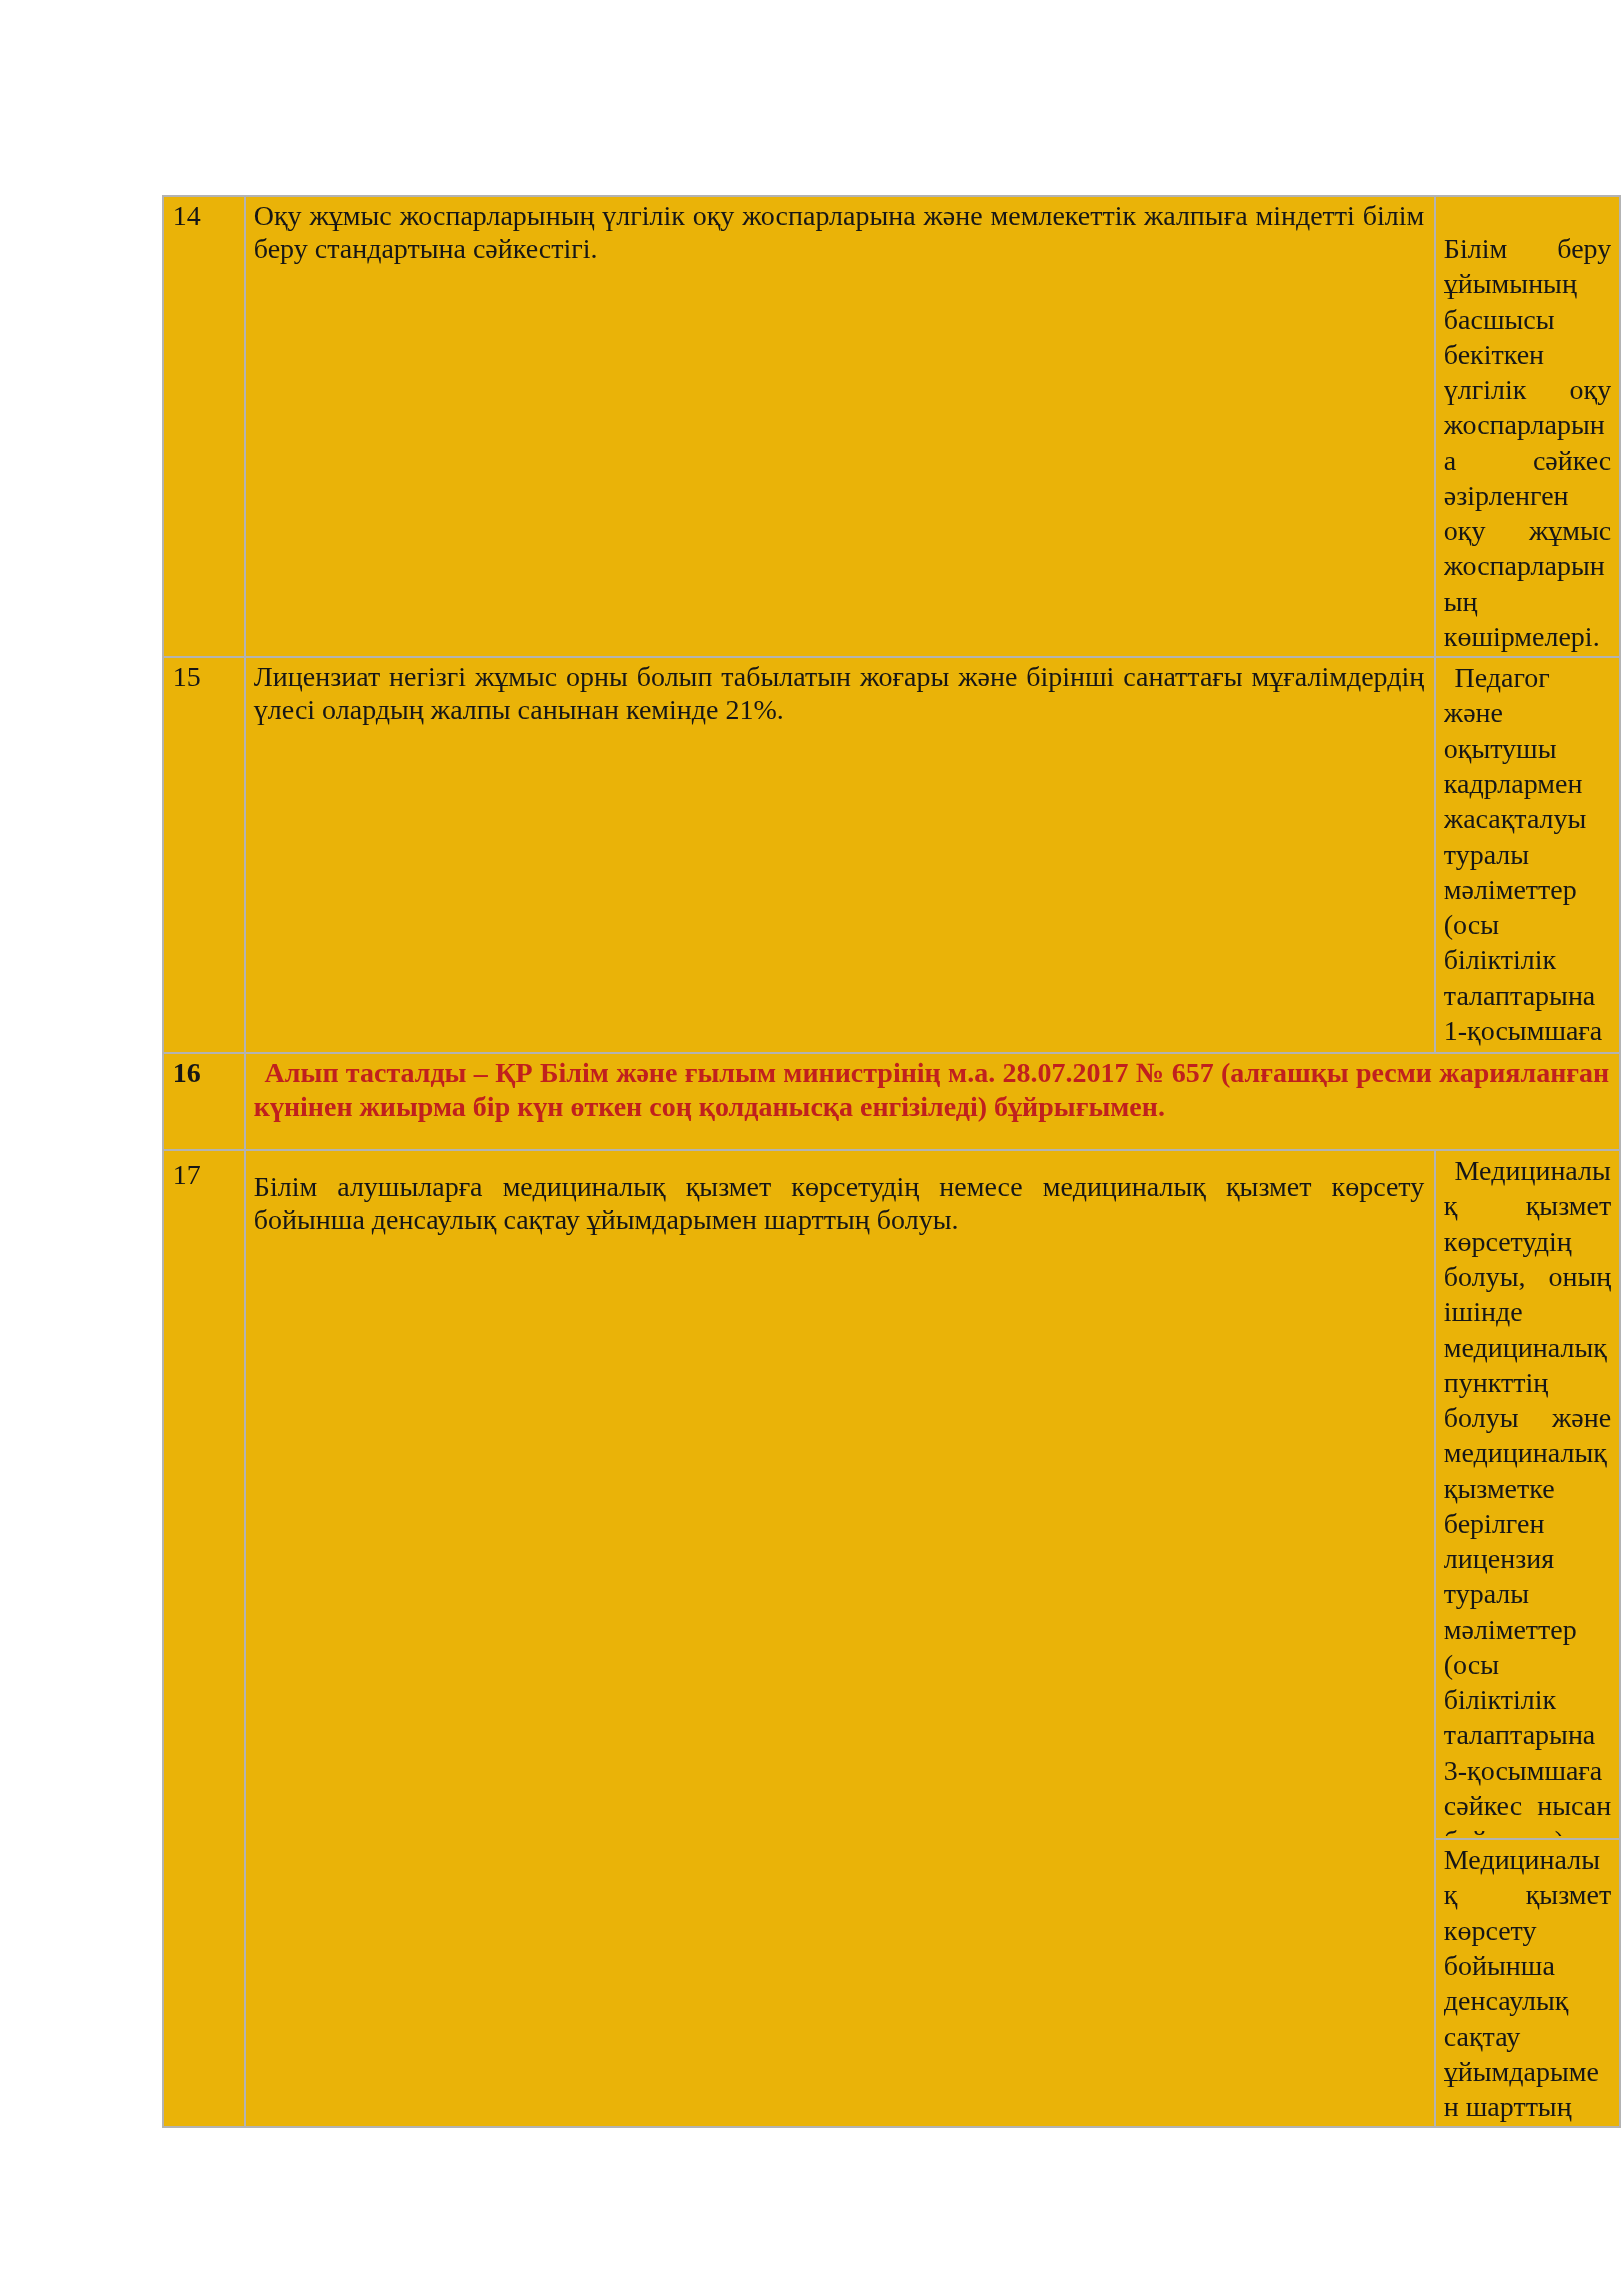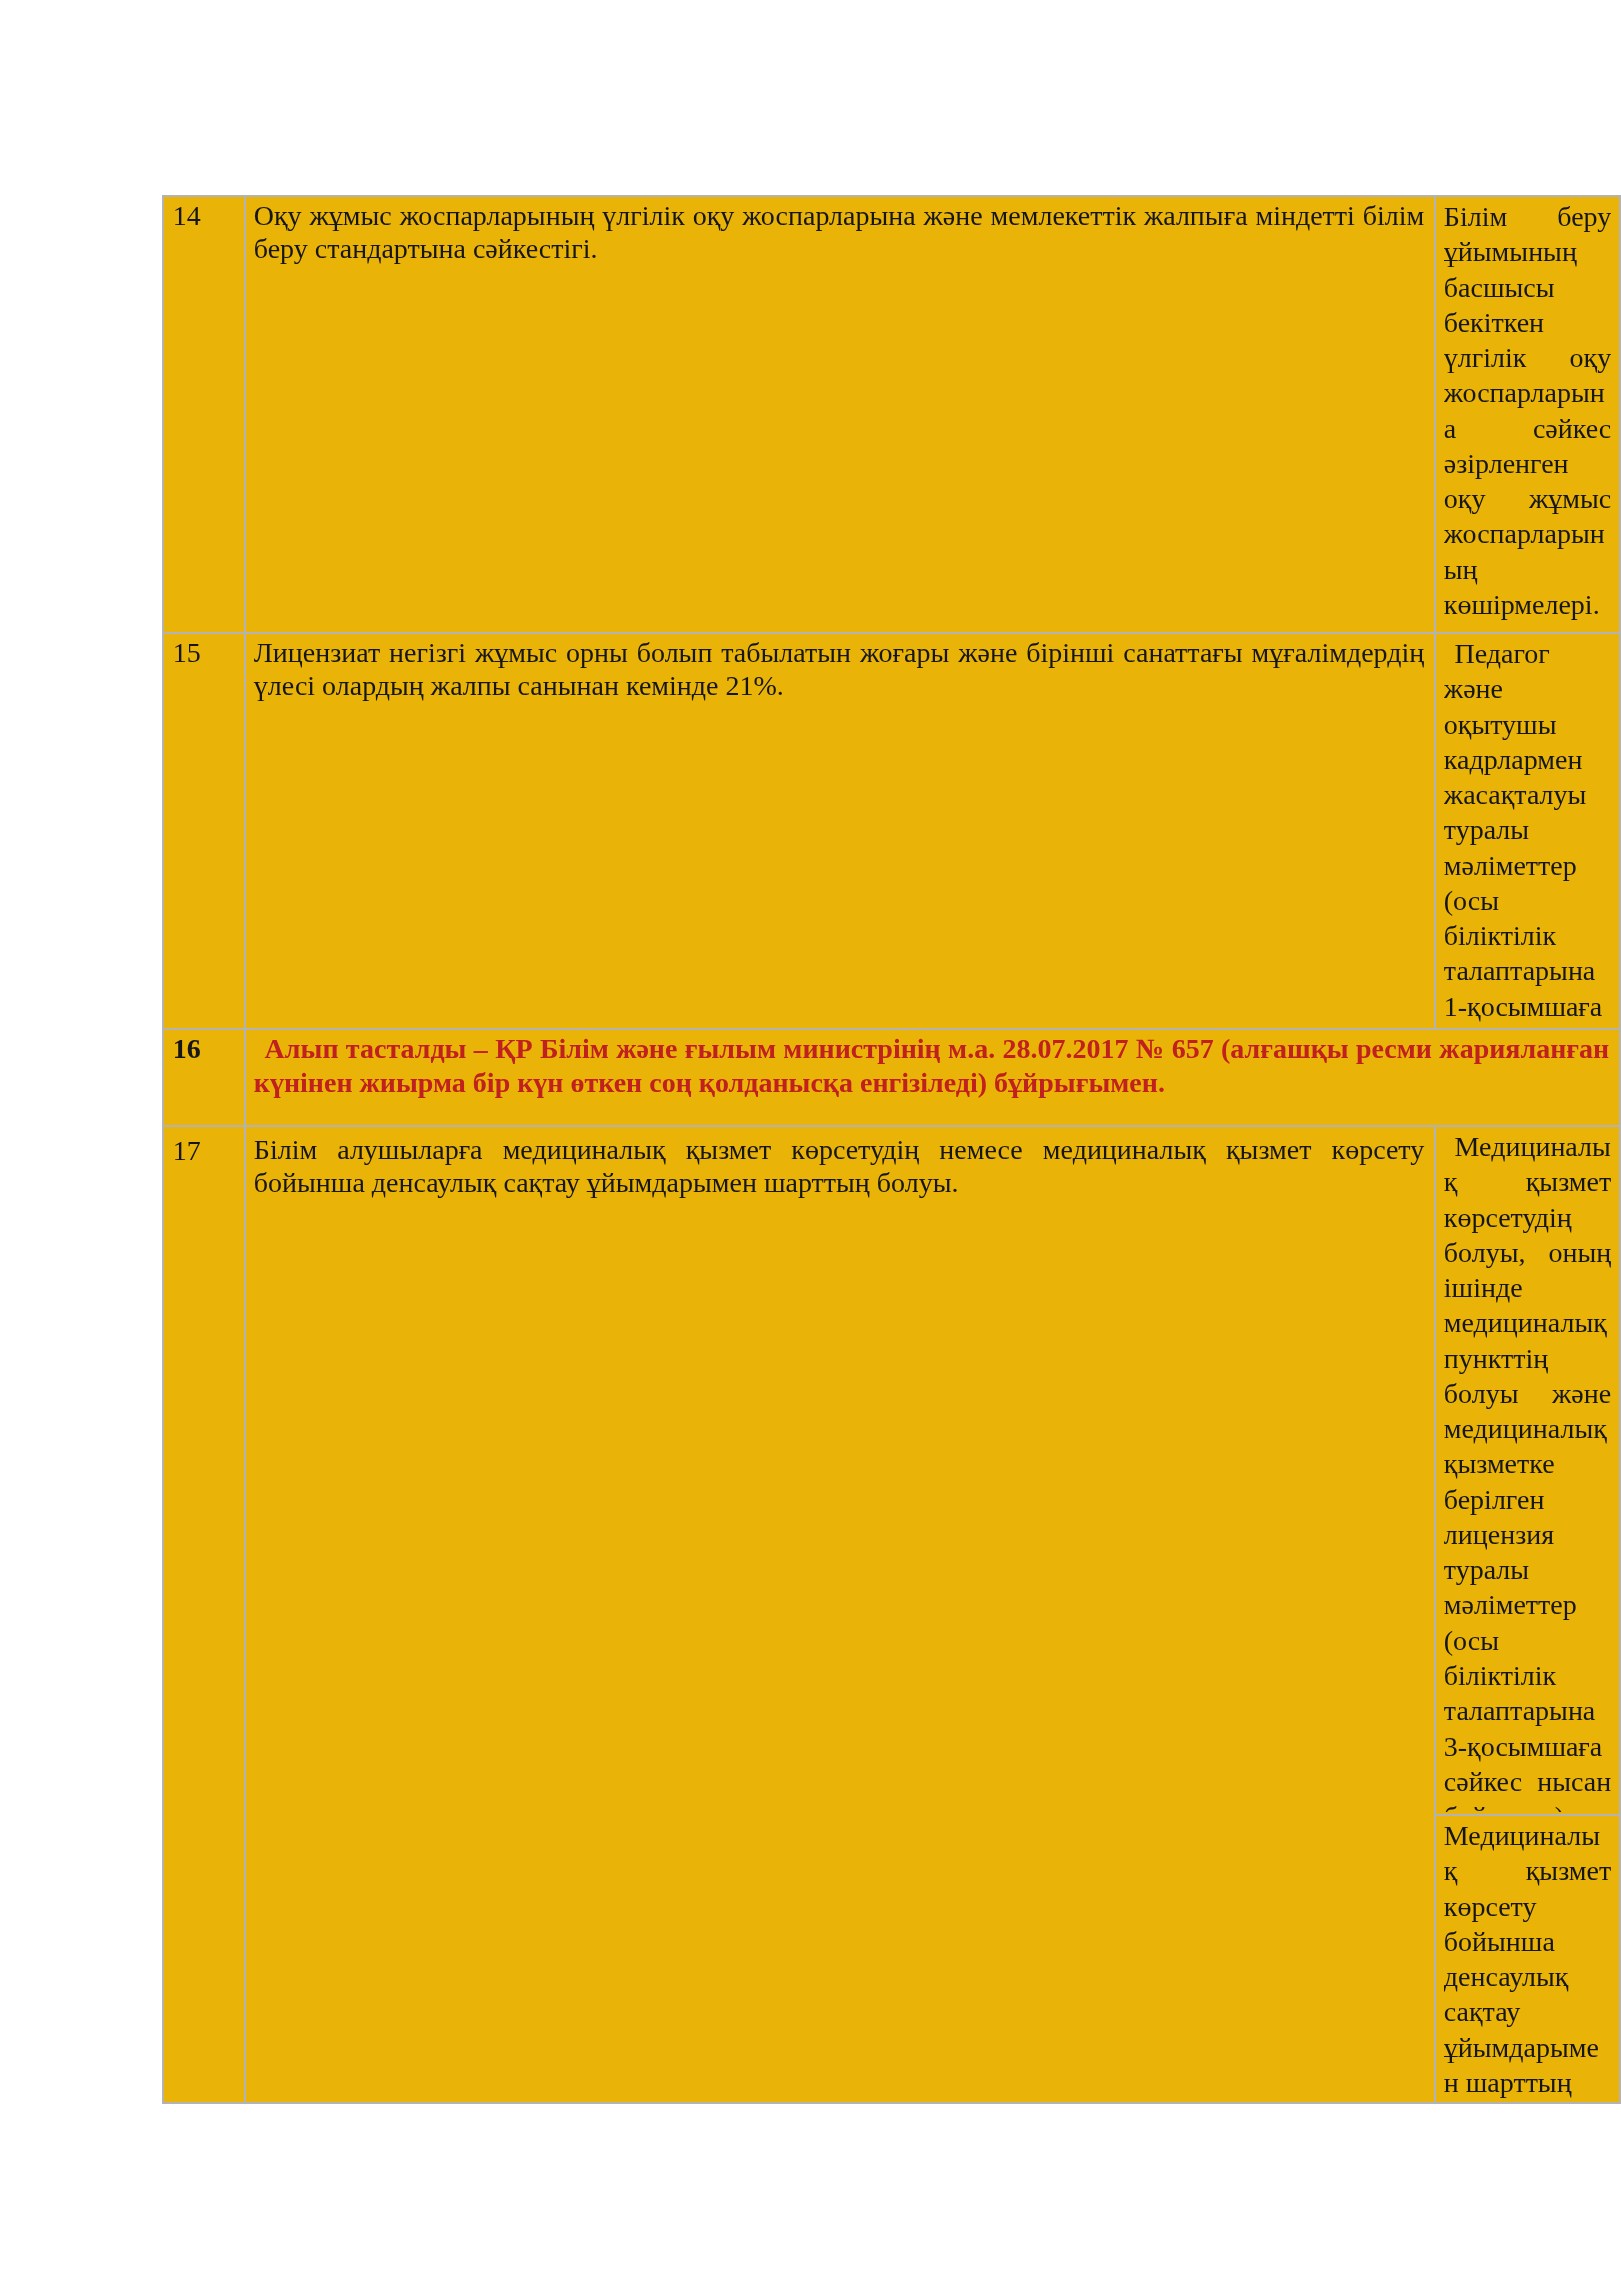--- a/index.html
+++ b/index.html
@@ -41,35 +41,35 @@
     padding-top: 6.9px;
   }
   td.desc {
     vertical-align: middle;
     text-align: justify;
     line-height: 1.18;
     padding: 2px 9.8px 2px 7.8px;
   }
   td.desc.top-align {
     vertical-align: top;
-    padding-top: 6px;
+    padding-top: 19px;
     margin-left: 46px;
   }
   td.side {
     vertical-align: top;
     text-align: justify;
     line-height: 1.26;
     padding: 2px 7.8px;
     overflow-wrap: break-word;
     word-break: break-word;
   }
   td.side .clip {
     overflow: hidden;
   }
-  .clip-r14 { max-height: 429px; }
+  .clip-r14 { max-height: 429px; margin-top: 32px; }
   .clip-r15 { max-height: 390px; }
   .clip-r17a { max-height: 683px; }
   .clip-r17b { max-height: 282px; }
   td.removed-note {
     vertical-align: middle;
     text-align: justify;
     line-height: 1.2;
     text-indent: 10.8px;
     padding: 2px 9.8px 2px 7.8px;
     color: #c0201e;

